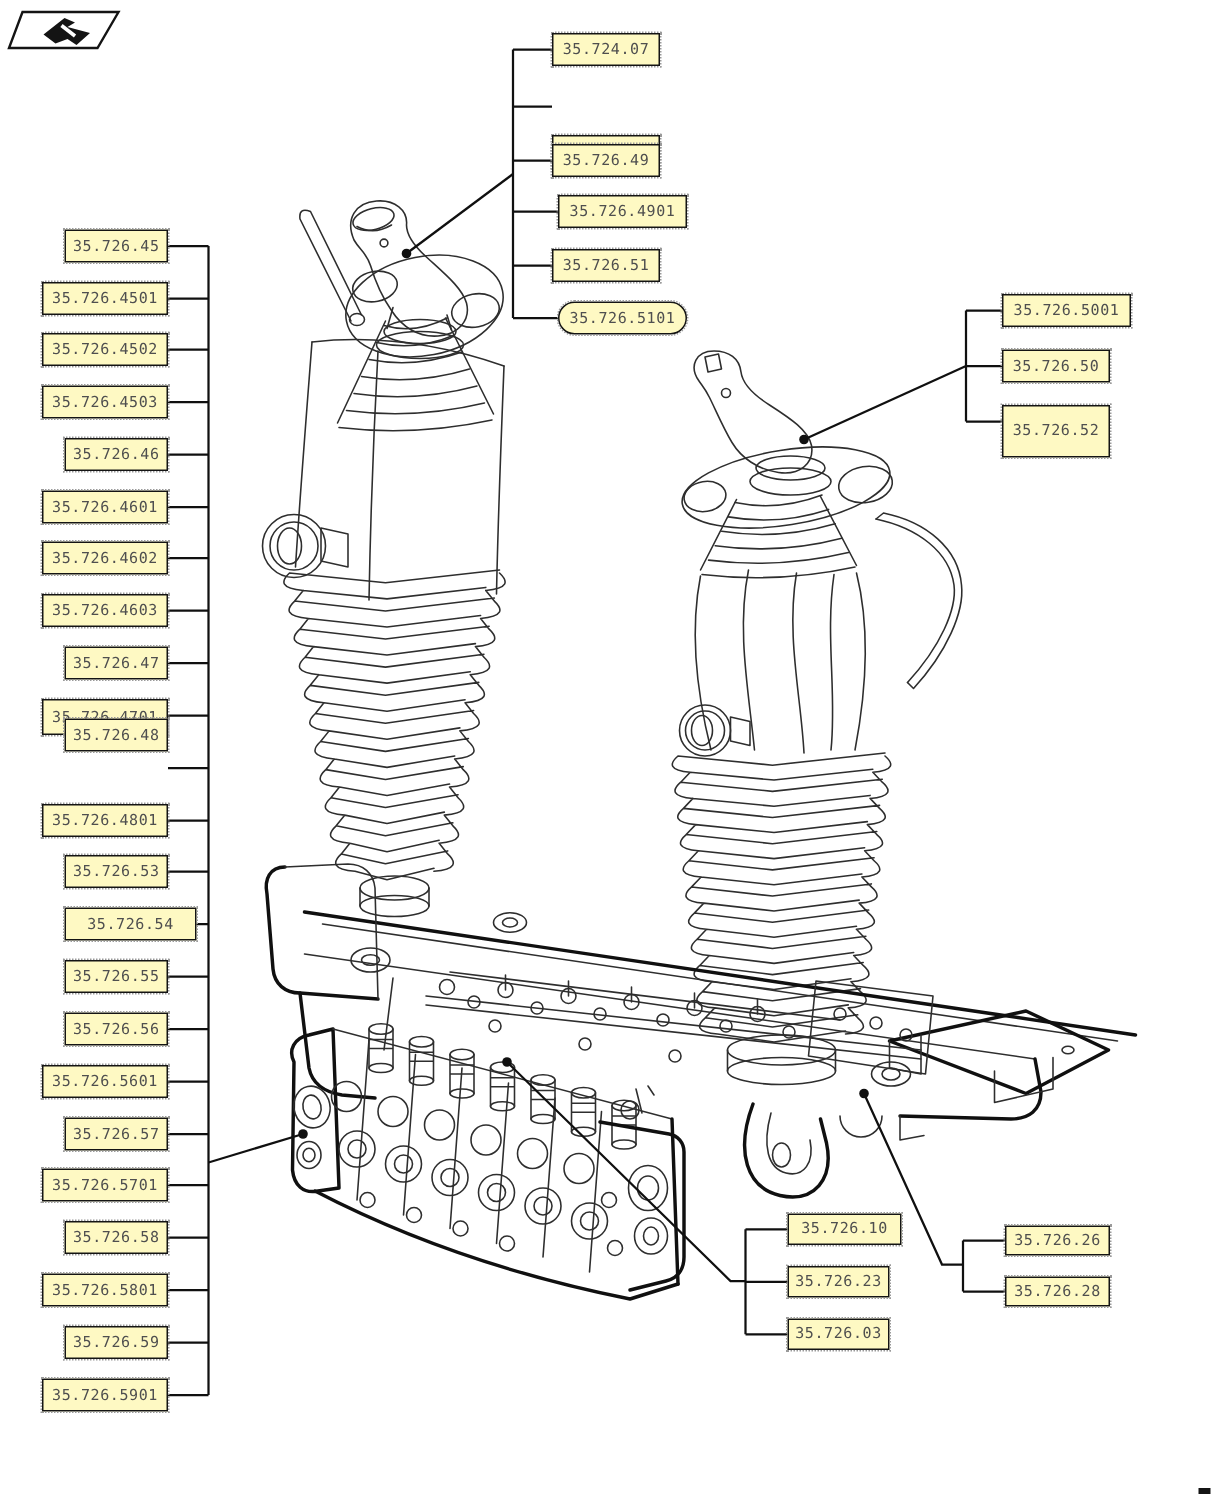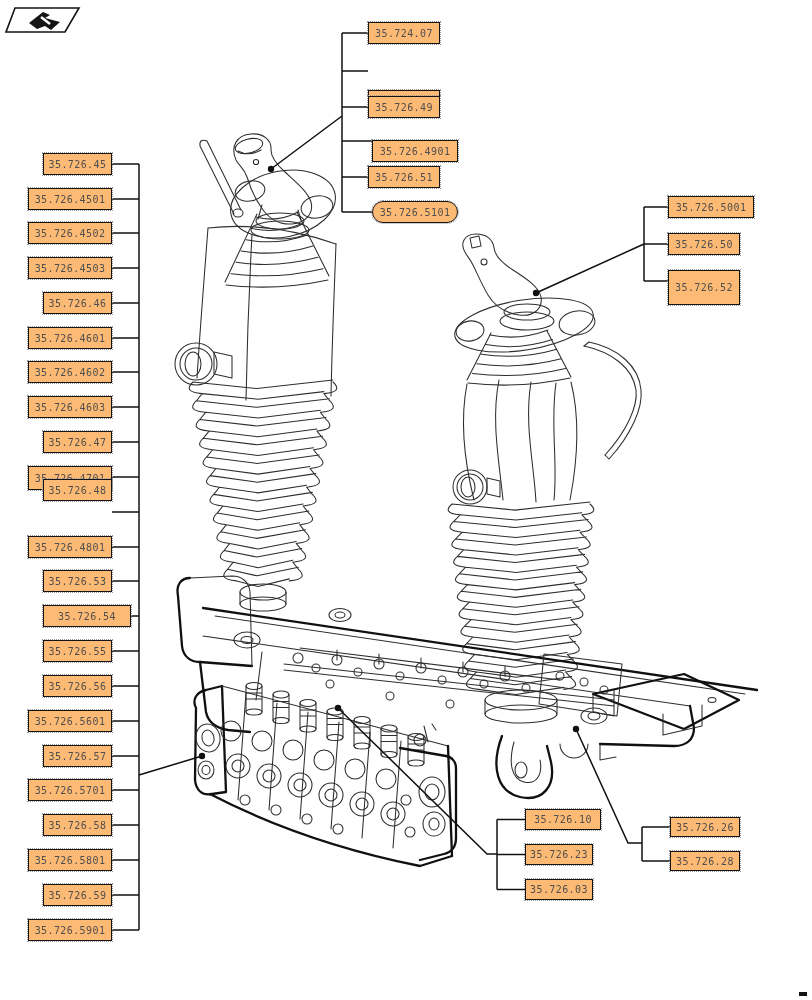--- a/index.html
+++ b/index.html
@@ -1,21 +1,21 @@
 <!DOCTYPE html>
 <html><head>
 <meta charset="utf-8">
 <style>
   html,body{margin:0;padding:0;background:#fff;}
   #page{position:relative;width:812px;height:1000px;background:#ffffff;overflow:hidden;
         font-family:"DejaVu Sans Mono", monospace;}
   #diagram{position:absolute;left:0;top:0;}
   #callout-layer{position:absolute;left:0;top:0;width:812px;height:1000px;}
   .callout{position:absolute;box-sizing:border-box;display:flex;align-items:center;justify-content:center;
-           background:#fdba74;border:1.5px solid #141414;outline:1px dotted #9a9a9a;outline-offset:0px;
+           background:#fef9c3;border:1.5px solid #141414;outline:1px dotted #9a9a9a;outline-offset:0px;
            font-size:10px;letter-spacing:0.4px;color:#4f4f4f;white-space:nowrap;}
   .ln{fill:none;stroke:#2e2e2e;stroke-width:1.05;stroke-linecap:round;stroke-linejoin:round;}
   .thick{fill:none;stroke:#101010;stroke-width:2.3;stroke-linecap:round;stroke-linejoin:round;}
   .cline{fill:none;stroke:#101010;stroke-width:1.5;}
   .dot{fill:#101010;stroke:none;}
   #corner-icon{position:absolute;left:2px;top:2px;}
   #corner-mark{position:absolute;left:799px;top:992px;width:8px;height:4px;background:#141414;}
 </style>
 </head>
 <body>
@@ -302,21 +302,21 @@
       <div class="callout" style="left: 28px; top: 710px; width: 84px; height: 22px;">35.726.5601</div>
       <div class="callout" style="left: 43px; top: 745px; width: 69px; height: 22px;">35.726.57</div>
       <div class="callout" style="left: 28px; top: 779px; width: 84px; height: 22px;">35.726.5701</div>
       <div class="callout" style="left: 43px; top: 814px; width: 69px; height: 22px;">35.726.58</div>
       <div class="callout" style="left: 28px; top: 849px; width: 84px; height: 22px;">35.726.5801</div>
       <div class="callout" style="left: 43px; top: 884px; width: 69px; height: 22px;">35.726.59</div>
       <div class="callout" style="left: 28px; top: 919px; width: 84px; height: 22px;">35.726.5901</div>
       <div class="callout" style="left: 368px; top: 22px; width: 72px; height: 22px;">35.724.07</div>
       <div class="callout" style="left: 368px; top: 60px; width: 72px; height: 22px; margin-top: 30px;">35.724.08</div>
       <div class="callout" style="left: 368px; top: 96px; width: 72px; height: 22px;">35.726.49</div>
-      <div class="callout" style="left: 372px; top: 140px; width: 86px; height: 22px;">35.726.4901</div>
+      <div class="callout" style="left: 372px; top: 130px; width: 86px; height: 22px;">35.726.4901</div>
       <div class="callout" style="left: 368px; top: 166px; width: 72px; height: 22px;">35.726.51</div>
       <div class="callout" style="left: 372px; top: 201px; width: 86px; height: 22px; border-radius: 11px;">35.726.5101</div>
       <div class="callout" style="left: 668px; top: 196px; width: 86px; height: 22px;">35.726.5001</div>
       <div class="callout" style="left: 668px; top: 233px; width: 72px; height: 22px;">35.726.50</div>
       <div class="callout" style="left: 668px; top: 270px; width: 72px; height: 35px;">35.726.52</div>
       <div class="callout" style="left: 525px; top: 809px; width: 76px; height: 21px;">35.726.10</div>
       <div class="callout" style="left: 525px; top: 844px; width: 68px; height: 21px;">35.726.23</div>
       <div class="callout" style="left: 525px; top: 879px; width: 68px; height: 21px;">35.726.03</div>
       <div class="callout" style="left: 670px; top: 817px; width: 70px; height: 20px;">35.726.26</div>
       <div class="callout" style="left: 670px; top: 851px; width: 70px; height: 20px;">35.726.28</div>

